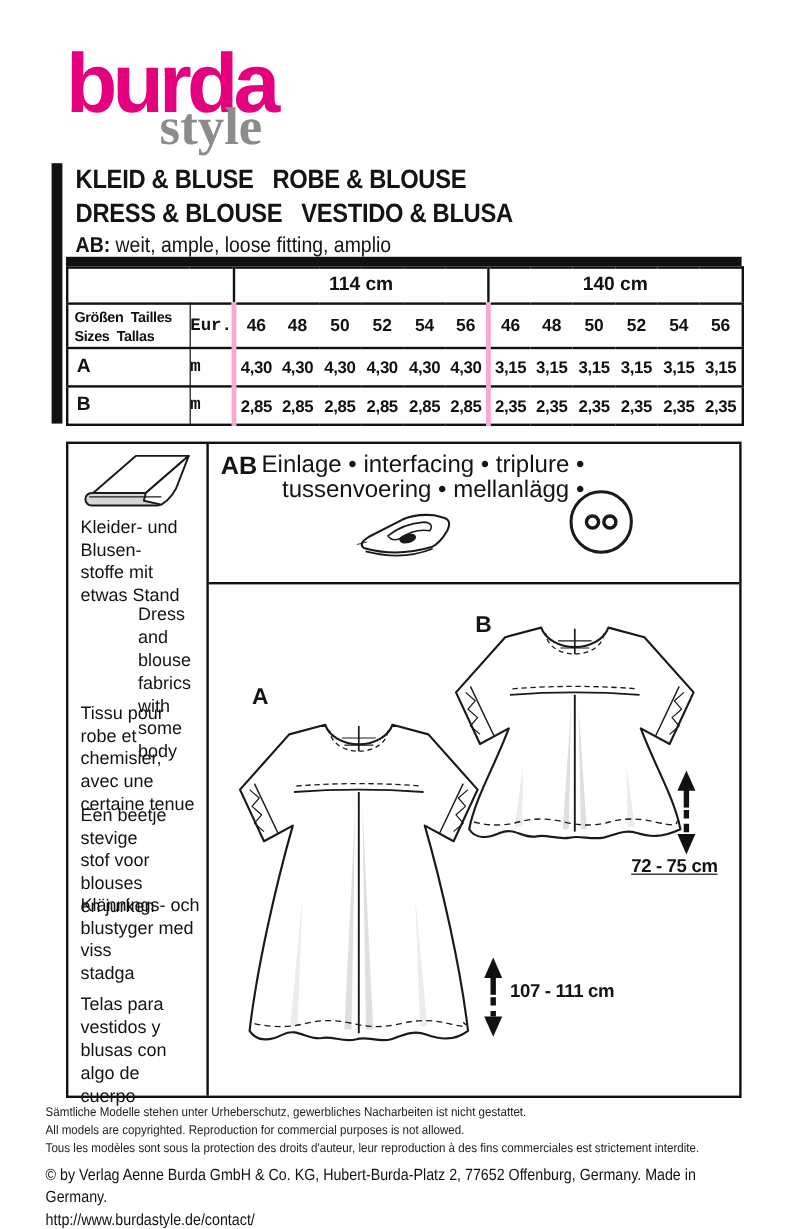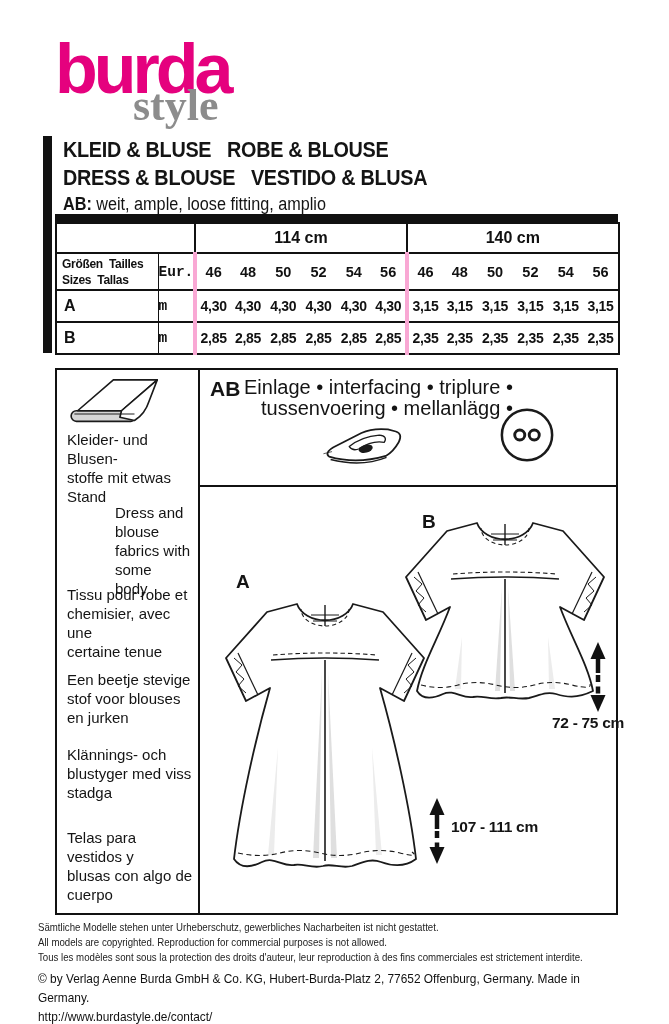--- a/index.html
+++ b/index.html
@@ -34,38 +34,38 @@
   td.val{font-size:14px;letter-spacing:-0.3px;}
   td.first{border-left:4px solid #f9a8d4;}
   td.eur{border-left:1.5px solid #111;font-size:14.5px;text-align:left;padding-right:4px;font-family:Liberation Mono, monospace;}
   td.rowhdr{font-size:12px;line-height:16px;text-align:left;padding-left:5px;white-space:pre;letter-spacing:-0.3px;}
   td.rowlbl{font-size:16px;text-align:left;padding-left:7px;}
   tr.h1{height:30px;} tr.h2{height:37px;} tr.h3{height:32px;} tr.h4{height:32px;}
 
   
   .content-box{position:absolute;left:55px;top:368px;width:563px;height:547px;
                border:2.5px solid #111;box-sizing:border-box;display:flex;}
-  .fabric-col{width:143px;border-right:2.5px solid #111;box-sizing:border-box;position:relative;flex:none;}
+  .fabric-col{width:117px;border-right:2.5px solid #111;box-sizing:border-box;position:relative;flex:none;}
   .fabric-block{position:absolute;left:10px;right:4px;font-size:15px;line-height:19px;white-space:pre-line;}
   .fb0{top:60px;} .fb1{top:133px;margin-left:48px;} .fb2{top:215px;} .fb3{top:300px;} .fb4{top:375px;} .fb5{top:458px;}
   .fabric-icon{position:absolute;left:8px;top:5px;}
 
   .main-col{flex:1;display:flex;flex-direction:column;position:relative;}
   .interfacing-strip{height:117px;border-bottom:2.5px solid #111;box-sizing:border-box;position:relative;flex:none;}
   .ab-tag{position:absolute;left:10px;top:7px;font-size:21px;font-weight:bold;}
   .interfacing-text{position:absolute;left:44px;top:7px;font-size:20px;line-height:21px;text-align:right;}
   .iron-wrap{position:absolute;left:122px;top:44px;}
   .button-wrap{position:absolute;left:298px;top:36px;}
 
   .drawing-area{flex:1;position:relative;}
   .drawing-svg{position:absolute;left:0;top:0;}
   .view-label{position:absolute;font-size:19px;font-weight:bold;}
   .lblA{left:36px;top:84px;} .lblB{left:222px;top:24px;}
   .dim-label{position:absolute;font-size:15.5px;font-weight:bold;letter-spacing:-0.3px;white-space:pre;}
-  .dimB{left:352px;top:227px;} .dimA{left:251px;top:331px;}
+  .dimB{left:352px;top:227px;text-decoration:underline;} .dimA{left:251px;top:331px;}
 
   
   .footer{position:absolute;left:38px;top:920px;width:625px;}
   .legal{transform:scaleX(0.92);transform-origin:0 0;font-size:10.5px;line-height:15px;color:#222;}
   .biglines{transform:scaleX(0.88);transform-origin:0 0;font-size:13.5px;line-height:19px;margin-top:4px;color:#111;}
 </style>
 </head>
 <body>
 
 <div id="page">

